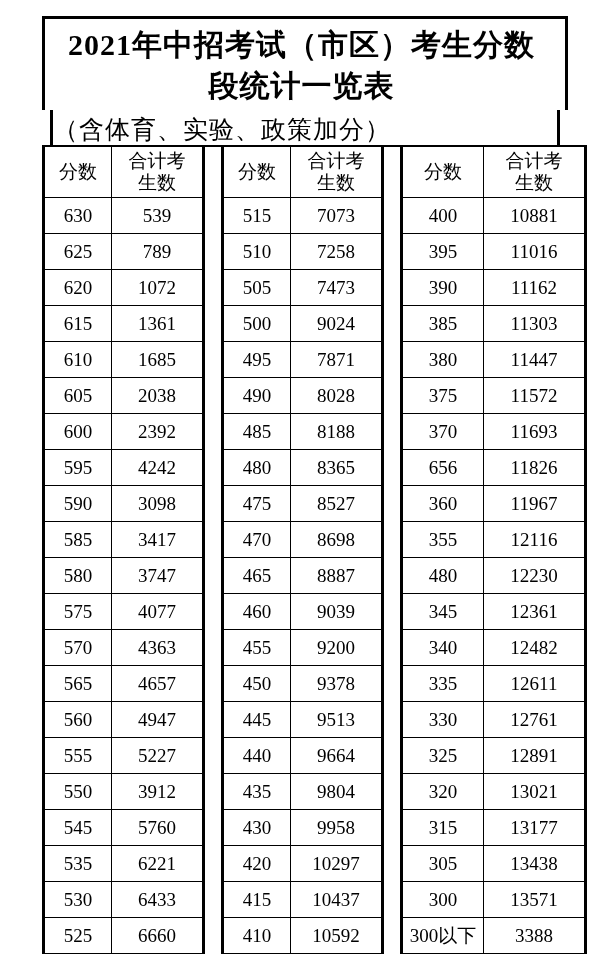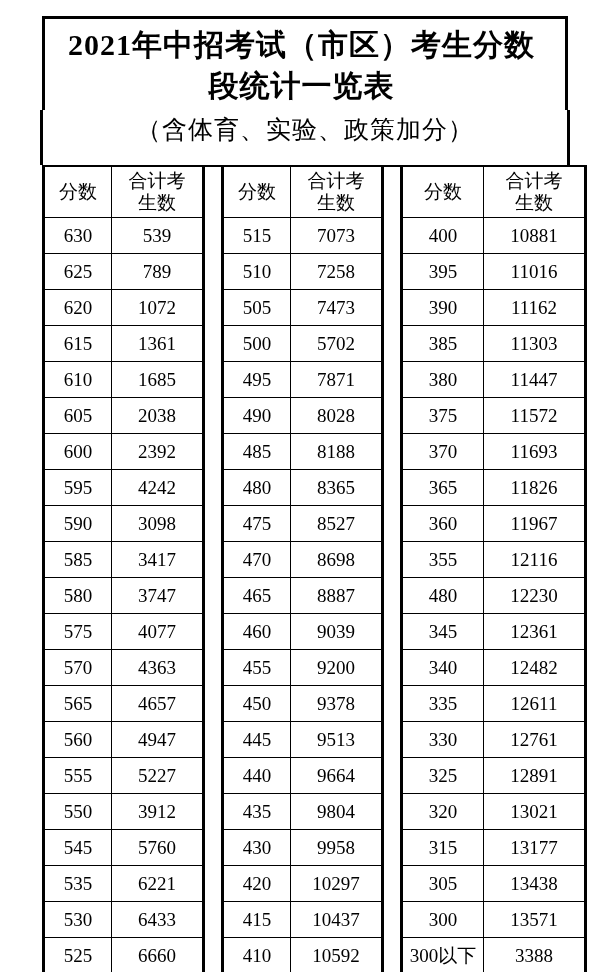--- a/index.html
+++ b/index.html
@@ -29,25 +29,24 @@
     text-align: center;
   }
   .title-line {
     font-family: "Liberation Serif", serif;
     font-weight: bold;
     font-size: 30px;
     line-height: 1.35;
     letter-spacing: 1px;
   }
   .subtitle-wrap {
-    margin: 0 40px;
+    margin: 0 50px;
     border-left: 3px solid #000;
     border-right: 3px solid #000;
-    text-align: center;
-    padding: 4px 0 20px 0;
+    padding: 4px 0 0 0;
   }
   .subtitle {
     font-size: 25px;
     line-height: 1.25;
     letter-spacing: 1px;
   }
   table.grid {
     margin: 0 42px;
     border-collapse: collapse;
     width: calc(610px - 84px);
@@ -151,21 +150,21 @@
           <td class="c-count edge-right">7473</td>
           <td class="gap"></td>
           <td class="c-score3 edge-left">390</td>
           <td class="c-count3 edge-right">11162</td>
         </tr>
         <tr>
           <td class="c-score edge-left">615</td>
           <td class="c-count edge-right">1361</td>
           <td class="gap"></td>
           <td class="c-score edge-left">500</td>
-          <td class="c-count edge-right">5702</td>
+          <td class="c-count edge-right">9024</td>
           <td class="gap"></td>
           <td class="c-score3 edge-left">385</td>
           <td class="c-count3 edge-right">11303</td>
         </tr>
         <tr>
           <td class="c-score edge-left">610</td>
           <td class="c-count edge-right">1685</td>
           <td class="gap"></td>
           <td class="c-score edge-left">495</td>
           <td class="c-count edge-right">7871</td>
@@ -193,21 +192,21 @@
           <td class="c-score3 edge-left">370</td>
           <td class="c-count3 edge-right">11693</td>
         </tr>
         <tr>
           <td class="c-score edge-left">595</td>
           <td class="c-count edge-right">4242</td>
           <td class="gap"></td>
           <td class="c-score edge-left">480</td>
           <td class="c-count edge-right">8365</td>
           <td class="gap"></td>
-          <td class="c-score3 edge-left">365</td>
+          <td class="c-score3 edge-left">656</td>
           <td class="c-count3 edge-right">11826</td>
         </tr>
         <tr>
           <td class="c-score edge-left">590</td>
           <td class="c-count edge-right">3098</td>
           <td class="gap"></td>
           <td class="c-score edge-left">475</td>
           <td class="c-count edge-right">8527</td>
           <td class="gap"></td>
           <td class="c-score3 edge-left">360</td>

